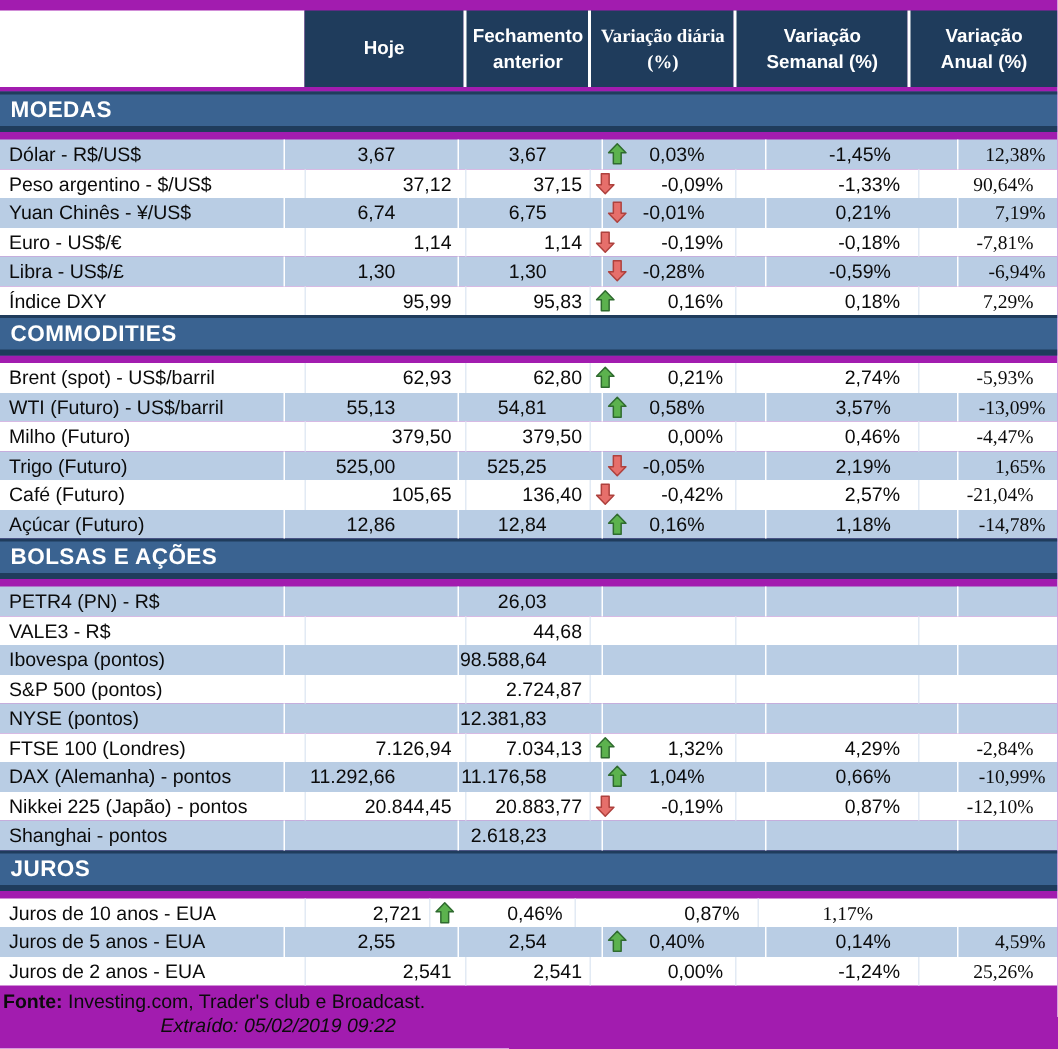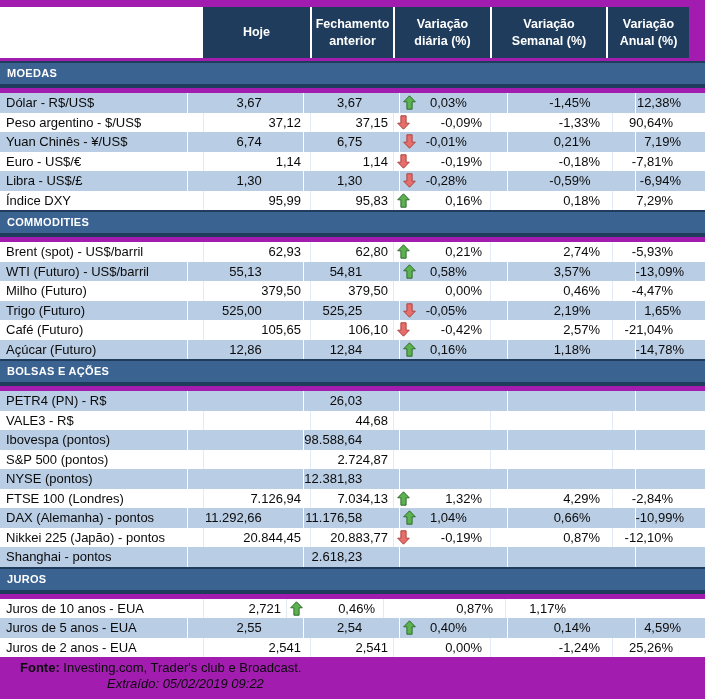--- a/index.html
+++ b/index.html
@@ -20,49 +20,49 @@
   .header-row{display:flex;margin-top:7px;height:51px;margin-bottom:3px;}
   .header-spacer{width:203px;background:#fff;}
   .hcell{
     background:var(--header-bg);color:#fff;font-weight:bold;font-size:12.5px;
     display:flex;align-items:center;justify-content:center;text-align:center;
     line-height:1.3;padding:0 5px;box-sizing:border-box;
   }
   .hcell + .hcell{border-left:2px solid #fff;}
   .w-hoje{width:107px;}
   .w-fech{width:83px;}
-  .w-vdia{width:97px;}
+  .w-vdia{width:97px;font-family:Liberation Serif, serif;}
   .w-vsem{width:116px;}
-  .w-van{width:83px;}
+  .w-van{width:100px;}
   
   .section-band{
-    background:var(--band-bg);color:#fff;font-weight:bold;font-size:11px;
+    background:var(--band-bg);color:#fff;font-weight:bold;font-size:15px;
     height:21px;line-height:21px;padding-left:7px;letter-spacing:.3px;
     border-top:2px solid var(--band-border);
     border-bottom:4px solid var(--band-border);
     margin-bottom:5px;
   }
   
   .row{display:flex;height:19.5px;line-height:19.5px;}
   .row.shaded{background:var(--shaded-row);gap:32px;}
   .row.plain{background:#fff;}
   .c{box-sizing:border-box;overflow:hidden;white-space:nowrap;}
   .row.shaded .c + .c{border-left:1px solid #fff;}
   .row.plain  .c + .c{border-left:1px solid var(--grid-on-white);text-align:right;}
   .c-name{width:203px;padding-left:6px;text-align:left;}
   .c-hoje{width:107px;padding-right:9px;text-align:right;}
   .c-fech{width:83px;padding-right:5px;text-align:right;}
   .c-vdia{width:97px;padding-right:8px;text-align:right;position:relative;}
   .c-vsem{width:122px;padding-right:12px;text-align:right;}
-  .c-van{width:85px;padding-right:24px;text-align:right;}
+  .c-van{width:85px;padding-right:8px;text-align:right;font-family:Liberation Serif, serif;}
   .arrow{position:absolute;left:3px;top:2px;width:13px;height:15px;}
   .arrow svg{display:block;}
   
   .footer{margin-top:3px;}
-  .footer-line1{padding-left:20px;line-height:16px;}
+  .footer-line1{padding-left:2px;line-height:16px;}
   .footer-line2{padding-left:107px;line-height:16px;font-style:italic;}
   .bold{font-weight:bold;}
 </style>
 </head>
 <body>
 
 <div class="sheet">
 
   <div class="header-row">
     <div class="header-spacer"></div>
@@ -188,21 +188,21 @@
             <svg width="13" height="15" viewBox="0 0 13 15">
               <path d="M6.5 0.8 L12.3 6.8 L9.1 6.8 L9.1 14.2 L3.9 14.2 L3.9 6.8 L0.7 6.8 Z" fill="#E66F6B" stroke="#AE413D" stroke-width="1" stroke-linejoin="round" transform="rotate(180 6.5 7.5)"></path>
             </svg>
           </span><span>-0,05%</span></div>
         <div class="c c-vsem">2,19%</div>
         <div class="c c-van">1,65%</div>
       </div>
       <div class="row plain">
         <div class="c c-name">Café (Futuro)</div>
         <div class="c c-hoje">105,65</div>
-        <div class="c c-fech">106,10</div>
+        <div class="c c-fech">136,40</div>
         <div class="c c-vdia"><span class="arrow">
             <svg width="13" height="15" viewBox="0 0 13 15">
               <path d="M6.5 0.8 L12.3 6.8 L9.1 6.8 L9.1 14.2 L3.9 14.2 L3.9 6.8 L0.7 6.8 Z" fill="#E66F6B" stroke="#AE413D" stroke-width="1" stroke-linejoin="round" transform="rotate(180 6.5 7.5)"></path>
             </svg>
           </span><span>-0,42%</span></div>
         <div class="c c-vsem">2,57%</div>
         <div class="c c-van">-21,04%</div>
       </div>
       <div class="row shaded">
         <div class="c c-name">Açúcar (Futuro)</div>

